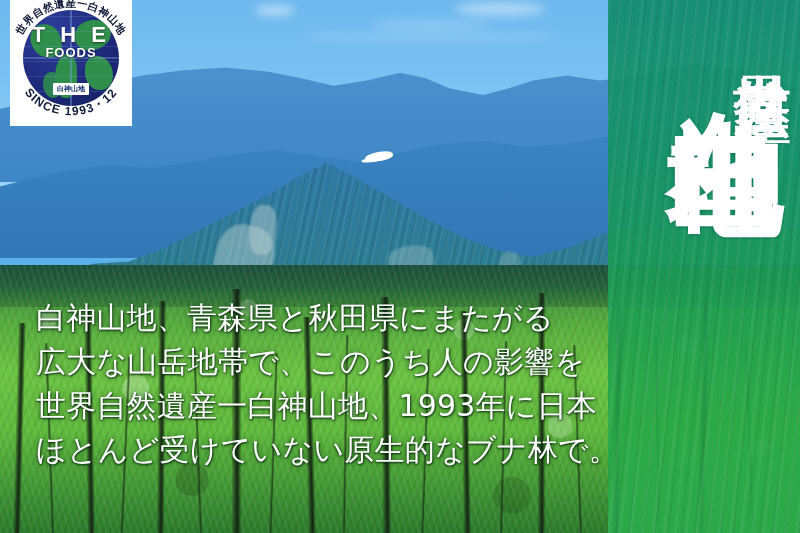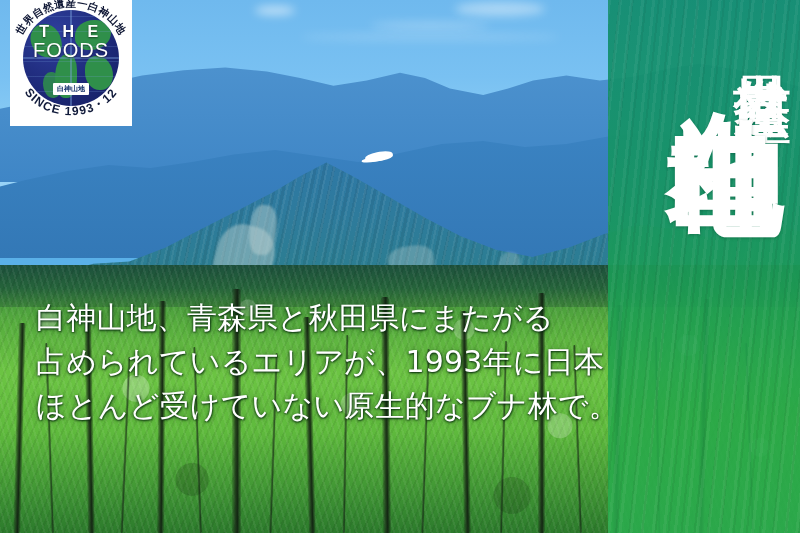--- a/index.html
+++ b/index.html
@@ -182,22 +182,22 @@
   }
   .logo-arc-b text{
     font-family:"Liberation Sans",sans-serif;
     font-size:12px; font-weight:700; fill:#101a3a; letter-spacing:1.2px;
   }
   .logo-words{
     position:absolute; left:0; top:28px; width:122px; text-align:center;
     color:#fff; line-height:1.02;
     text-shadow:0 1px 2px rgba(0,0,0,.55);
   }
-  .lw1{ font-size:16px; font-weight:700; letter-spacing:4.5px; }
-  .lw2{ font-size:20px; font-weight:400; letter-spacing:1px; }
+  .lw1{ font-size:22px; font-weight:700; letter-spacing:4.5px; }
+  .lw2{ font-size:13px; font-weight:700; letter-spacing:1px; }
   .lw3{ font-size:15px; font-weight:700; letter-spacing:.4px; }
   .logo-badge{
     position:absolute; left:50%; transform:translateX(-50%); top:87px;
     background:#fff; color:#14306a;
     font-size:7px; font-weight:700; padding:1px 4px; border-radius:1px;
     letter-spacing:0;
   }
 
   
   .copy{
@@ -306,17 +306,18 @@
         <text>
           <textPath href="#arcBot" startOffset="50%" text-anchor="middle" id="arcBotLabel">SINCE 1993・12</textPath>
         </text>
       </svg>
 
     </div>
   </div>
 
   <div class="copy">
     <div>白神山地、青森県と秋田県にまたがる</div>
-    <div>占められているエリアが、1993年に日本</div>
+    <div>広大な山岳地帯で、このうち人の影響を</div>
+    <div>世界自然遺産一白神山地、1993年に日本</div>
     <div>ほとんど受けていない原生的なブナ林で。</div>
   </div>
 
 </div>
 
 </body></html>

